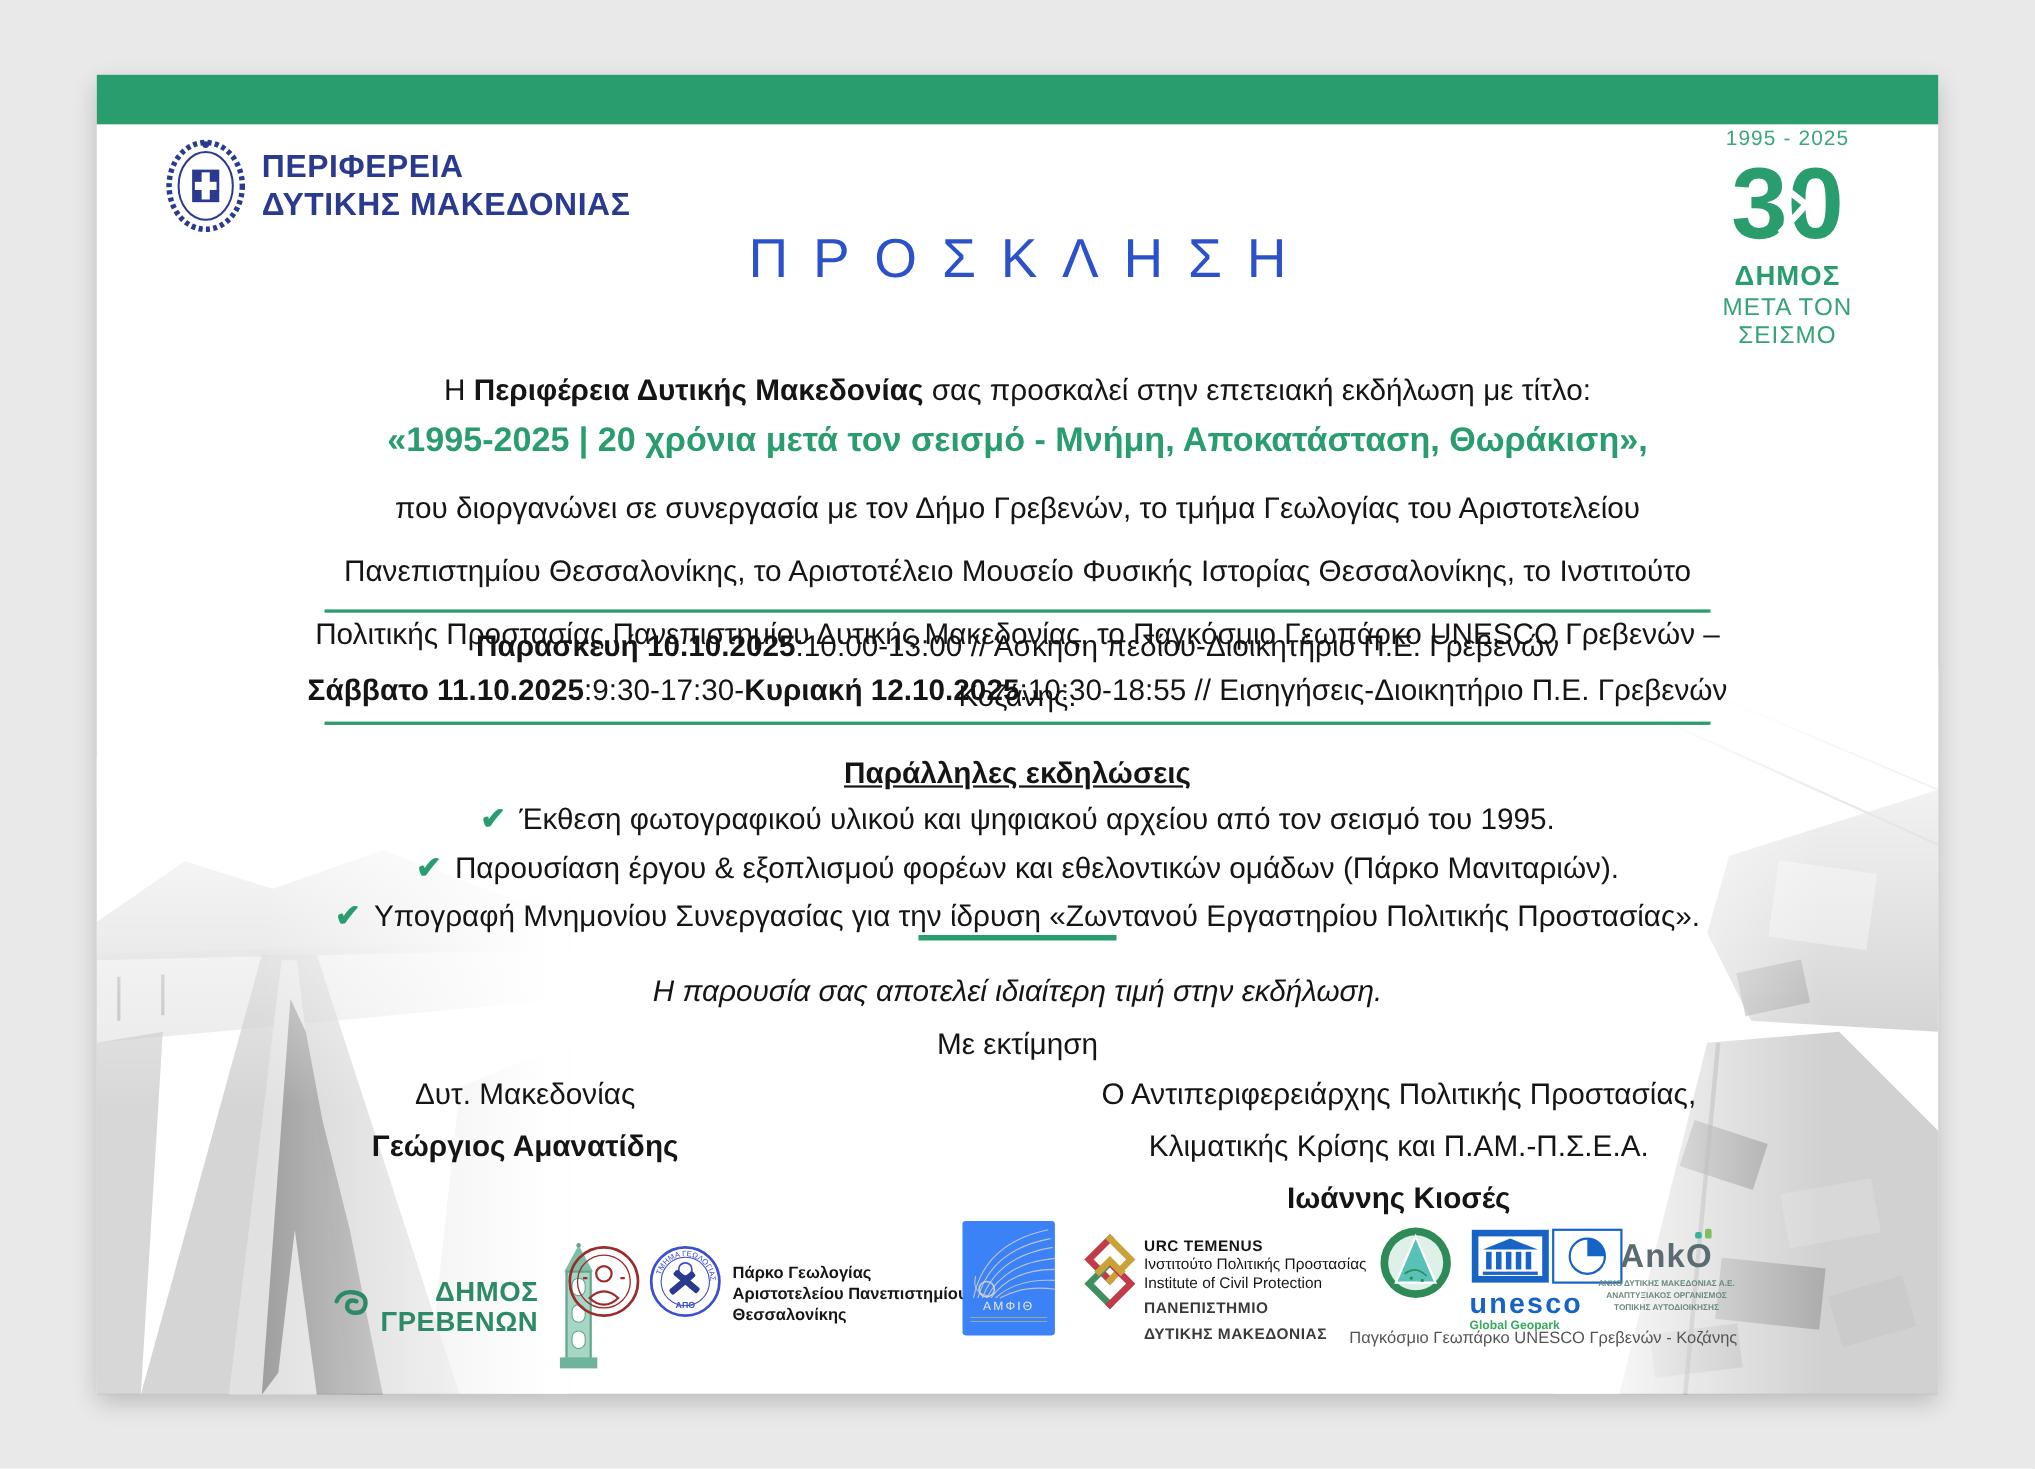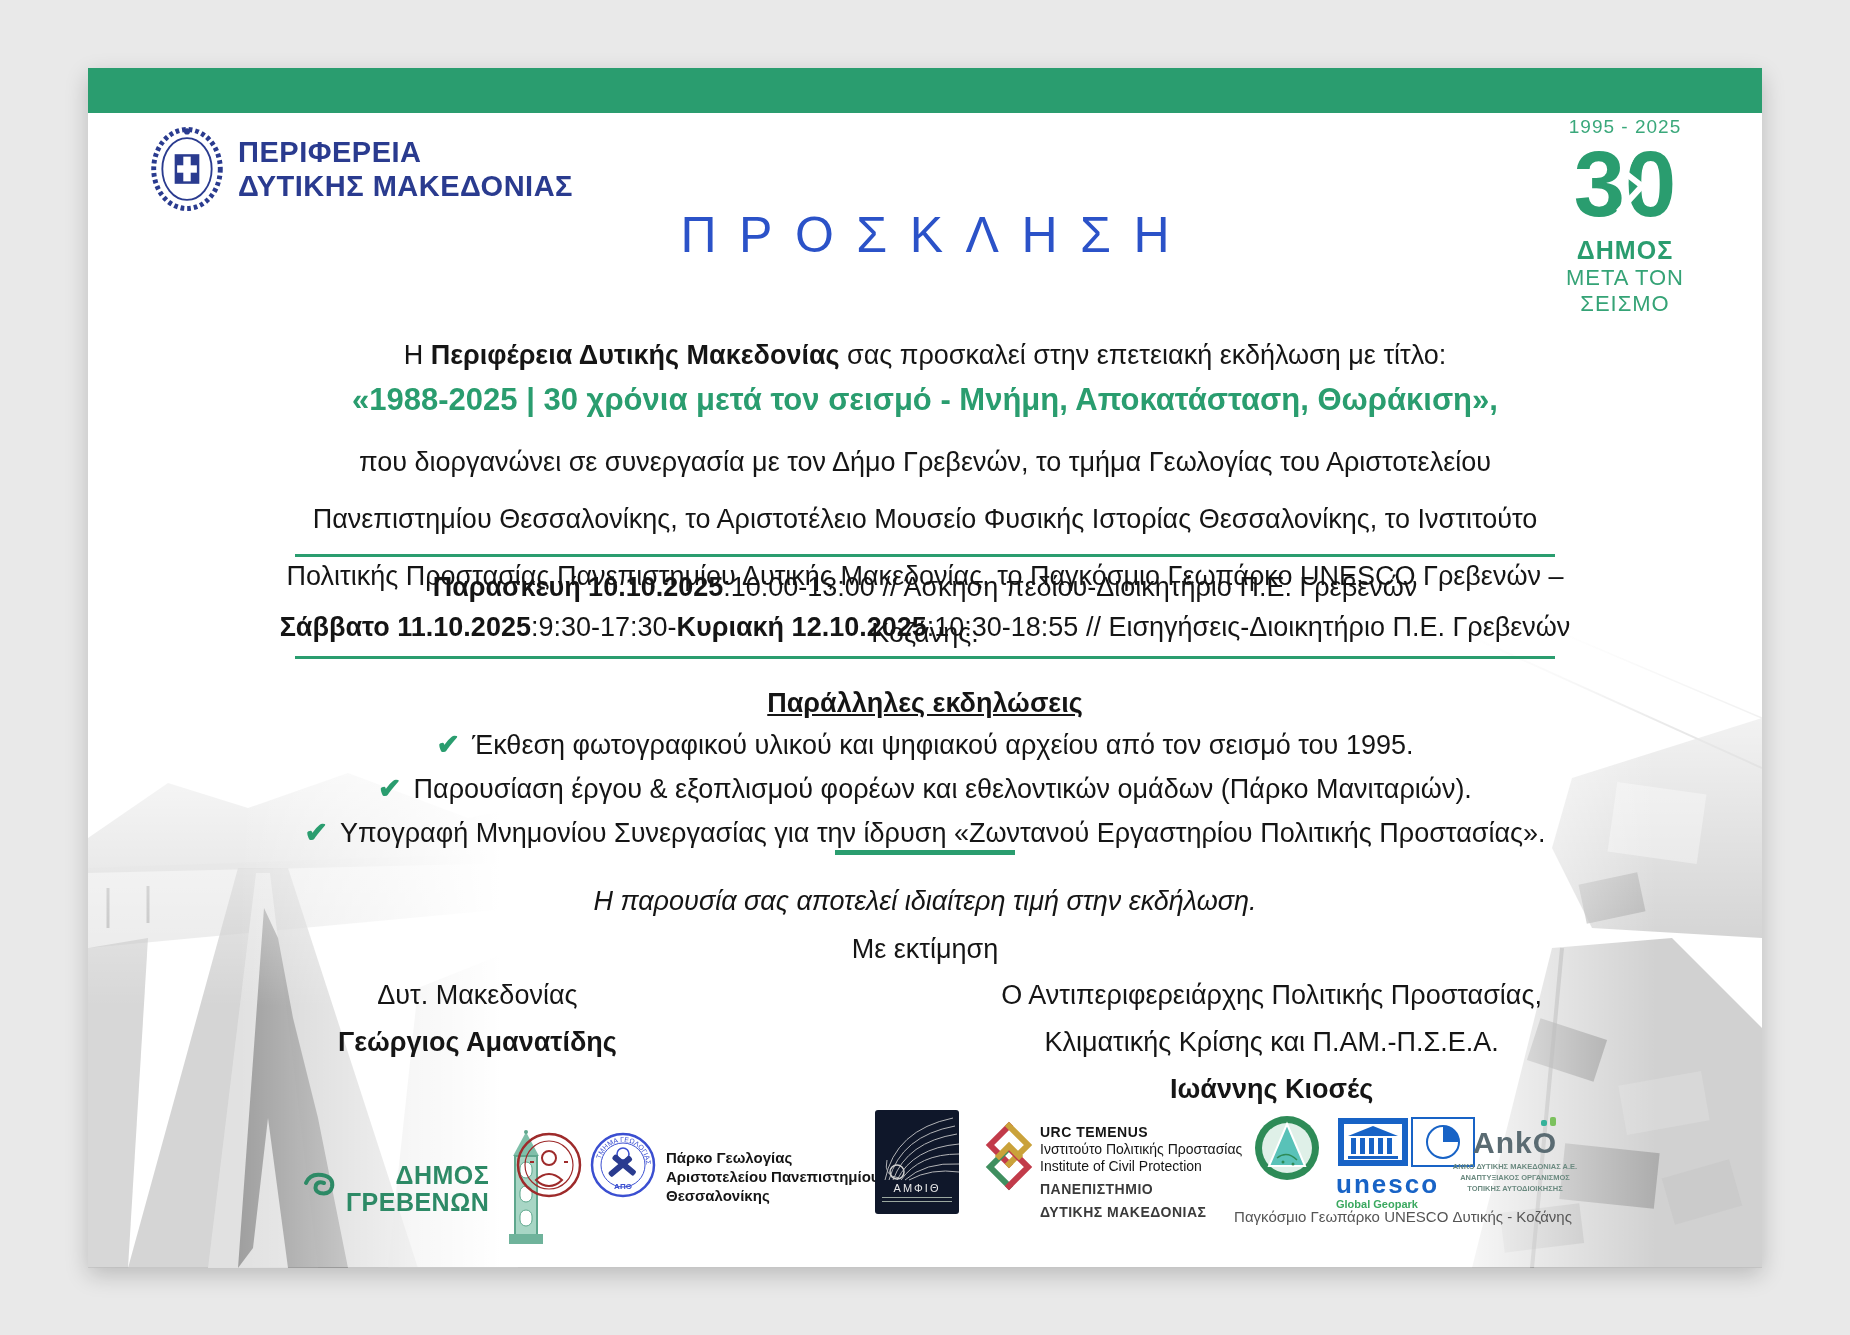--- a/index.html
+++ b/index.html
@@ -47,21 +47,21 @@
   .sign{text-align:center;font-size:27px;line-height:47px;}
   .sign .name{font-weight:700;}
   
   .flogo{position:absolute;}
   .grevena{left:212px;top:1062px;display:flex;align-items:center;gap:6px;}
   .grevena-txt{color:#2d8a66;font-weight:800;text-align:right;font-size:25px;line-height:27px;letter-spacing:.5px;}
   .seal{border-radius:50%;}
   .auth-seal{left:428px;top:1064px;}
   .geo-seal{left:502px;top:1064px;}
   .geo-text{left:578px;top:1080px;font-size:15px;font-weight:700;line-height:19px;}
-  .amfith{left:787px;top:1042px;width:84px;height:104px;background:#0f172a;border-radius:3px;overflow:hidden;text-align:center;}
+  .amfith{left:787px;top:1042px;width:84px;height:104px;background:#3b82f6;border-radius:3px;overflow:hidden;text-align:center;}
   .amfith-label{color:#e8e8e8;font-size:11px;letter-spacing:2px;display:block;margin-top:72px;}
   .amfith-lines{display:block;margin:3px auto 0;width:70px;height:8px;
      background:repeating-linear-gradient(#9aa79f 0 1px,transparent 1px 4px);}
   .urc-knot{left:892px;top:1052px;}
   .urc-text{left:952px;top:1056px;font-size:14px;line-height:17px;}
   .urc-text .t1{font-weight:700;letter-spacing:.5px;}
   .urc-text .uni{font-weight:800;color:#3a3a3a;letter-spacing:.5px;margin-top:6px;}
   .geopark{left:1165px;top:1046px;}
   .unesco{left:1248px;top:1048px;width:150px;text-align:left;}
   .unesco-word{color:#1863c6;font-weight:800;font-size:26px;letter-spacing:2px;line-height:24px;}
@@ -136,21 +136,21 @@
     </svg>
     <div class="word1">ΔΗΜΟΣ</div>
     <div class="word2">ΜΕΤΑ ΤΟΝ</div>
     <div class="word3">ΣΕΙΣΜΟ</div>
   </div>
 
   <div class="abs h-title">ΠΡΟΣΚΛΗΣΗ</div>
 
   <div class="abs intro"><span>Η </span><span class="b">Περιφέρεια Δυτικής Μακεδονίας</span><span> σας προσκαλεί στην επετειακή εκδήλωση με τίτλο:</span></div>
 
-  <div class="abs event-title">«1988-2025 | 30 χρόνια μετά τον σεισμό - Μνήμη, Αποκατάσταση, Θωράκιση»,</div>
+  <div class="abs event-title">«1995-2025 | 20 χρόνια μετά τον σεισμό - Μνήμη, Αποκατάσταση, Θωράκιση»,</div>
 
   <div class="abs organizers">που διοργανώνει σε συνεργασία με τον Δήμο Γρεβενών, το τμήμα Γεωλογίας του Αριστοτελείου Πανεπιστημίου Θεσσαλονίκης, το Αριστοτέλειο Μουσείο Φυσικής Ιστορίας Θεσσαλονίκης, το Ινστιτούτο Πολιτικής Προστασίας Πανεπιστημίου Δυτικής Μακεδονίας, το Παγκόσμιο Γεωπάρκο UNESCO Γρεβενών – Κοζάνης.</div>
 
   <div class="rule rule1"></div>
 
   <div class="abs sched1"><span class="b">Παρασκευή 10.10.2025</span><span>:10:00-13:00 // Άσκηση πεδίου-Διοικητήριο Π.Ε. Γρεβενών</span></div>
   <div class="abs sched2"><span class="b">Σάββατο 11.10.2025</span><span>:9:30-17:30-</span><span class="b">Κυριακή 12.10.2025</span><span>:10:30-18:55 // Εισηγήσεις-Διοικητήριο Π.Ε. Γρεβενών</span></div>
 
   <div class="rule rule2"></div>
 
@@ -292,14 +292,14 @@
   <div class="flogo anko">
     <div class="anko-word"><span>AnkO</span><span class="anko-dots">
           <i></i>
           <i></i>
         </span></div>
     <div class="anko-sub">ΑΝΚΟ ΔΥΤΙΚΗΣ ΜΑΚΕΔΟΝΙΑΣ Α.Ε.</div>
     <div class="anko-sub">ΑΝΑΠΤΥΞΙΑΚΟΣ ΟΡΓΑΝΙΣΜΟΣ</div>
     <div class="anko-sub">ΤΟΠΙΚΗΣ ΑΥΤΟΔΙΟΙΚΗΣΗΣ</div>
   </div>
 
-  <div class="flogo geopark-caption">Παγκόσμιο Γεωπάρκο UNESCO Δυτικής - Κοζάνης</div>
+  <div class="flogo geopark-caption">Παγκόσμιο Γεωπάρκο UNESCO Γρεβενών - Κοζάνης</div>
 </div>
 
 </body></html>

